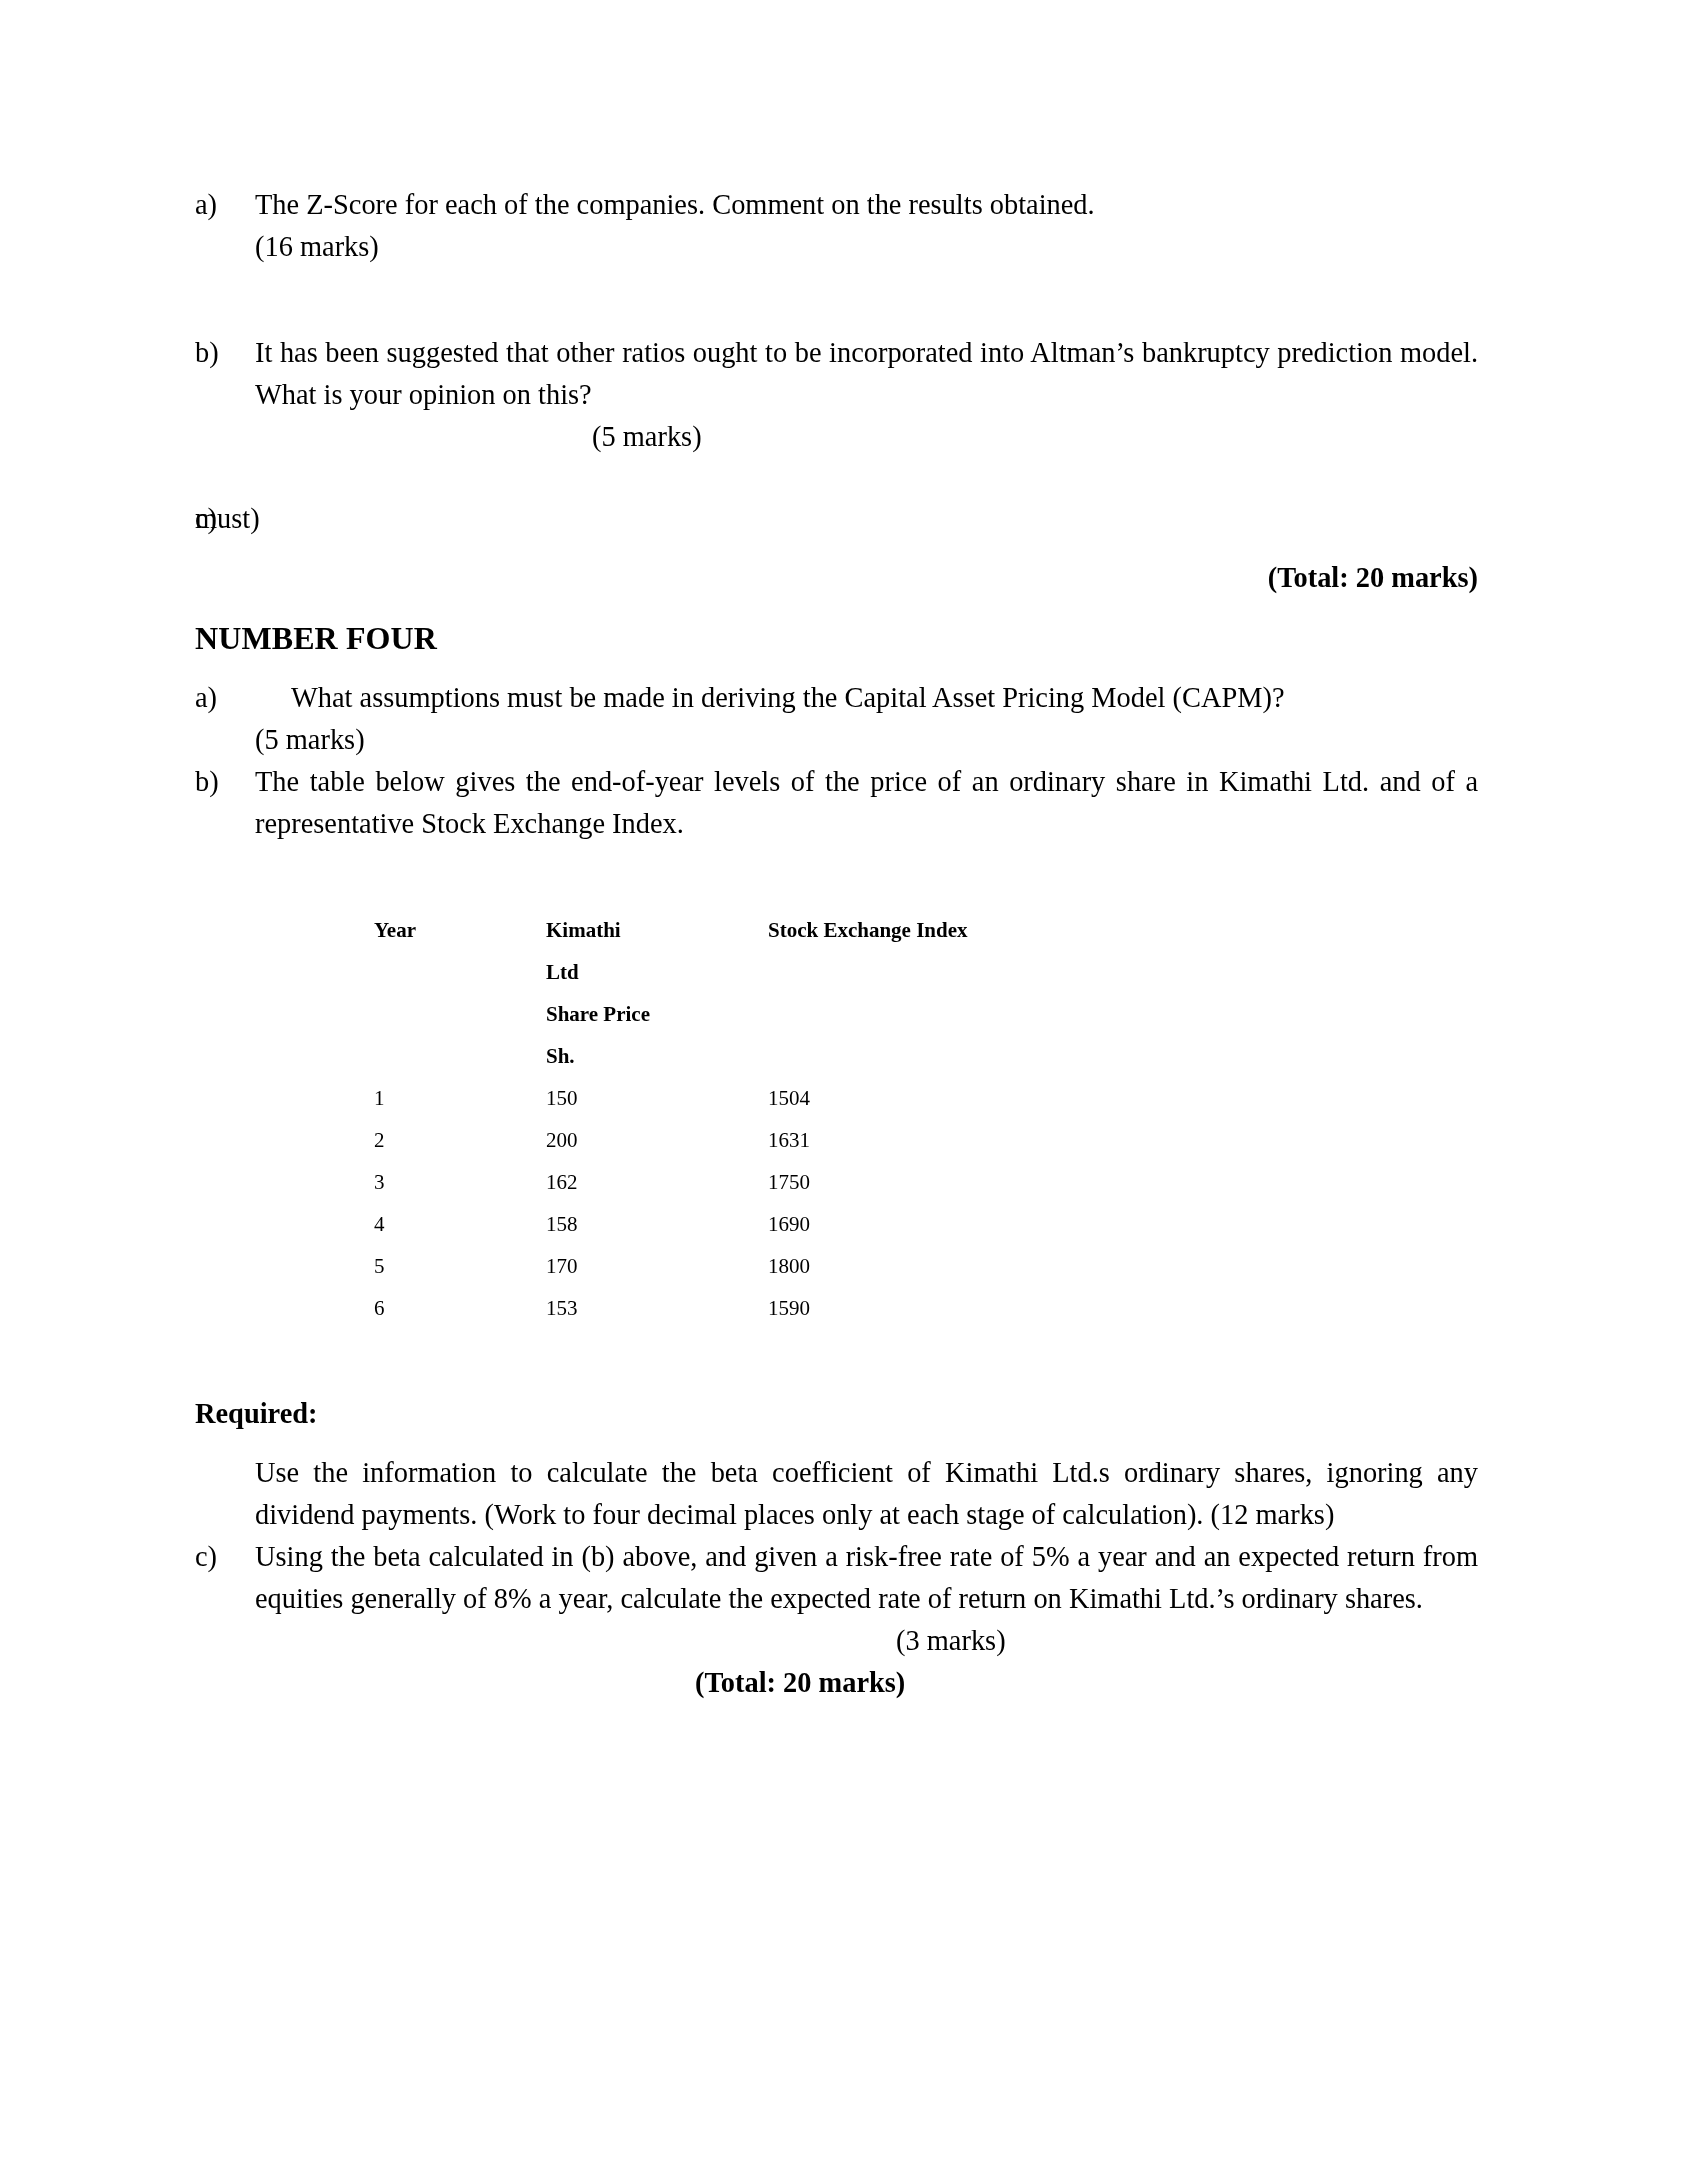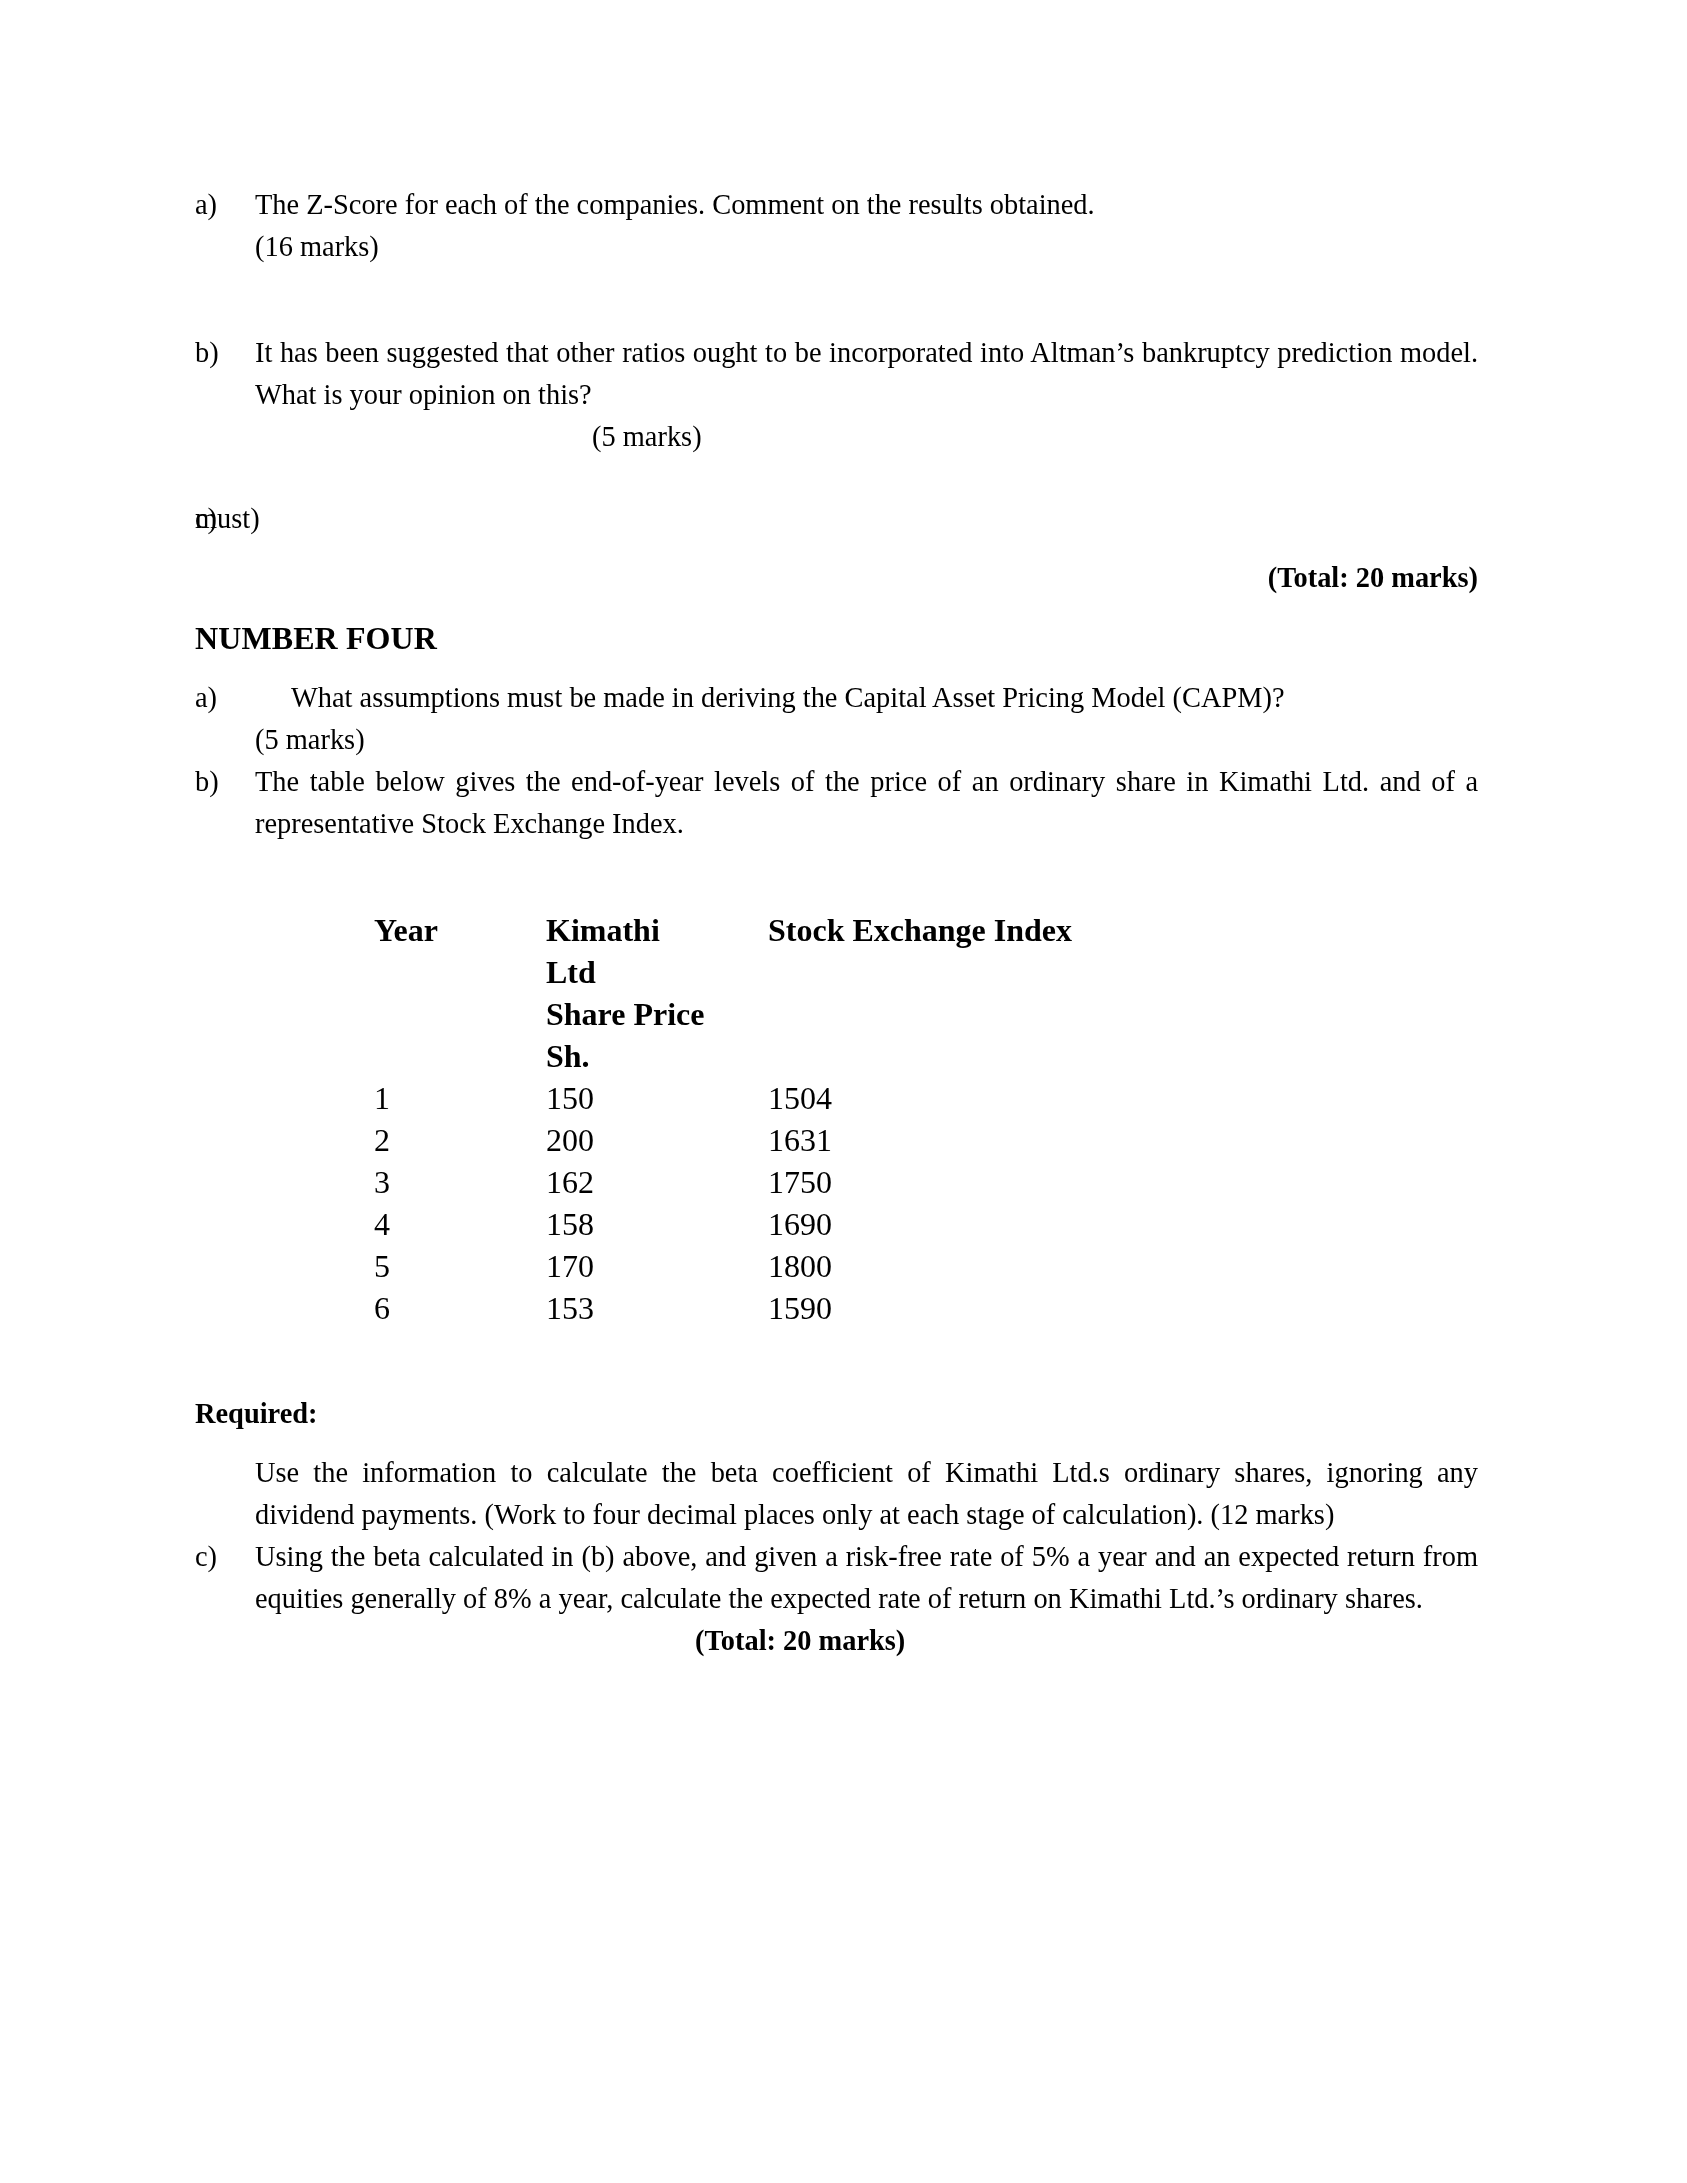--- a/index.html
+++ b/index.html
@@ -76,21 +76,21 @@
     font-size: 28.4px;
     line-height: 42px;
     border-collapse: collapse;
     margin: 0;
   }
   .tbl td, .tbl th {
     padding: 0;
     vertical-align: top;
     text-align: left;
     font-weight: normal;
-    font-size: 32px;
+    font-size: 21px;
     line-height: 42px;
   }
   .col-year   { width: 172px; }
   .col-share  { width: 222px; margin-top: 40px; }
   .col-index  { width: 463px; }
   .th-row td { font-weight: bold; }
 
   .tbl-wrap { margin-left: 179px; }  
   .hdr-offset { padding-left: 99px; } 
 
@@ -212,18 +212,19 @@
 
     <div class="gap-sm"></div>
 
     <div class="blk">
       <div class="body-indent">Use the information to calculate the beta coefficient of Kimathi  Ltd.s ordinary shares, ignoring any dividend payments.  (Work to four decimal places only at each stage of calculation). (12 marks)</div>
     </div>
 
     <div class="blk">
       <span class="lbl">c)</span>
       <div class="body-indent">Using the beta calculated in (b) above, and given a risk-free rate of 5% a year and an expected return from equities generally of 8% a year, calculate the expected rate of return on Kimathi  Ltd.’s ordinary shares.</div>
+      <div class="nojust marks-ind2">(3 marks)</div>
       <div class="nojust total-ind">(Total: 20 marks)</div>
     </div>
 
   </div>
 </div>
 
 
 </body></html>

